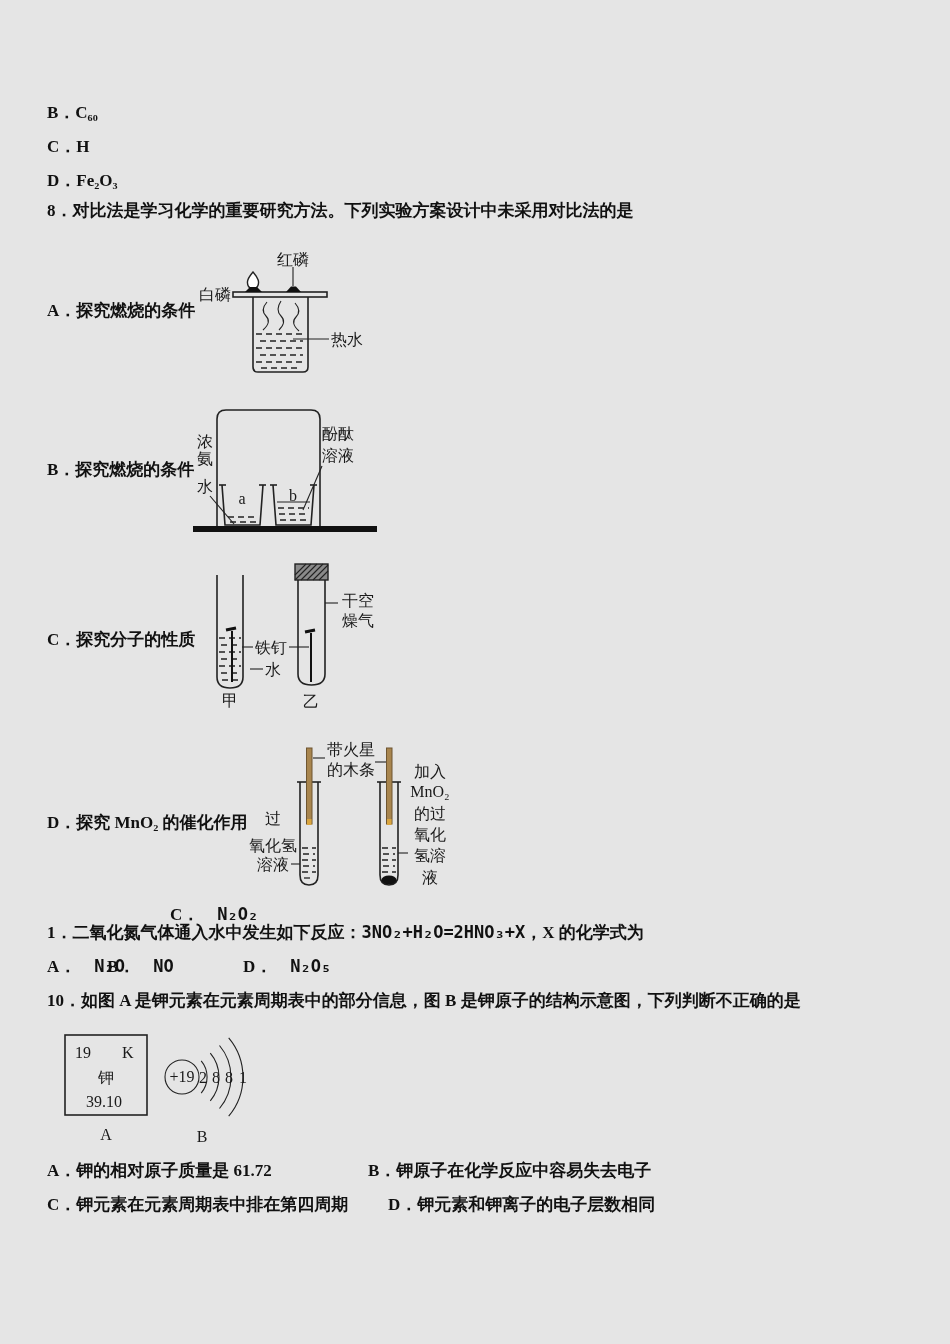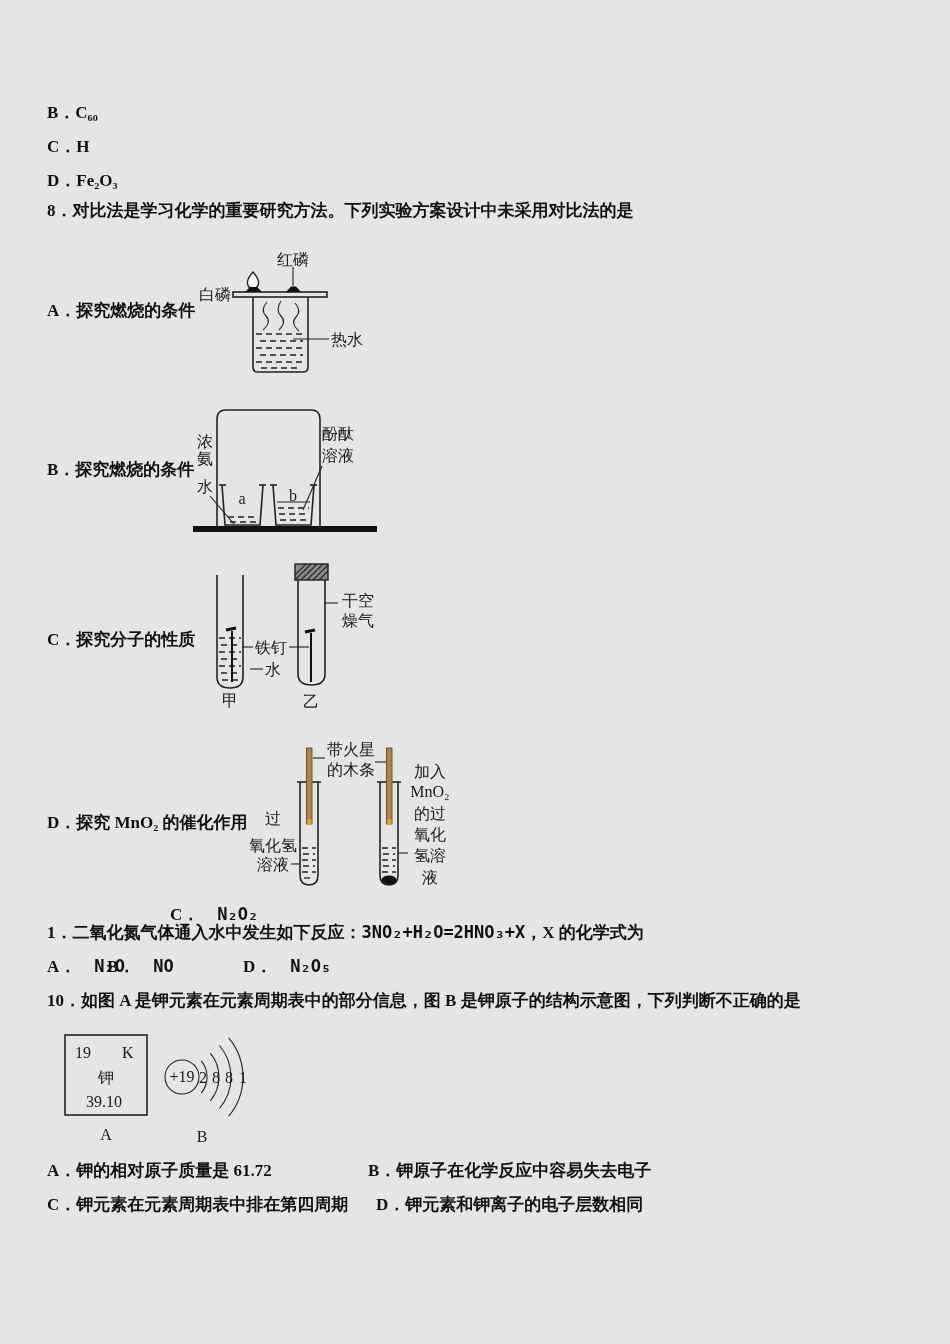--- a/index.html
+++ b/index.html
@@ -258,17 +258,17 @@
 
   <div class="tline" style="left:47px;top:1161px">
     <span>A．</span><span>钾的相对原子质量是 61.72</span>
   </div>
   <div class="tline" style="left:47px;top:1195px">
     <span>C．</span><span>钾元素在元素周期表中排在第四周期</span>
   </div>
   <div class="tline" style="left:368px;top:1161px">
     <span>B．</span><span>钾原子在化学反应中容易失去电子</span>
   </div>
-  <div class="tline" style="left:376px;top:1195px">
+  <div class="tline" style="left:388px;top:1195px">
     <span>D．</span><span>钾元素和钾离子的电子层数相同</span>
   </div>
 
 </div>
 
 </body></html>

